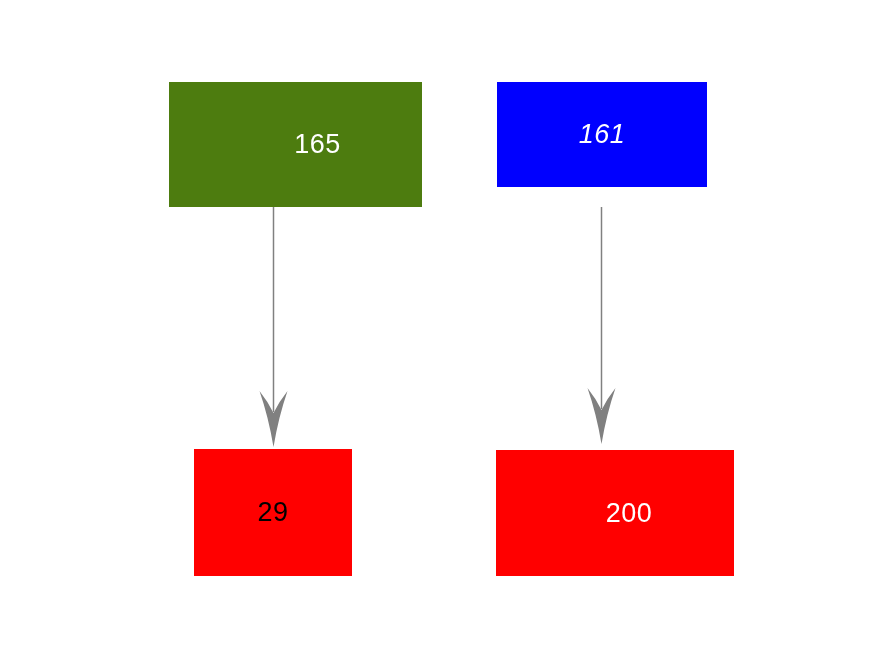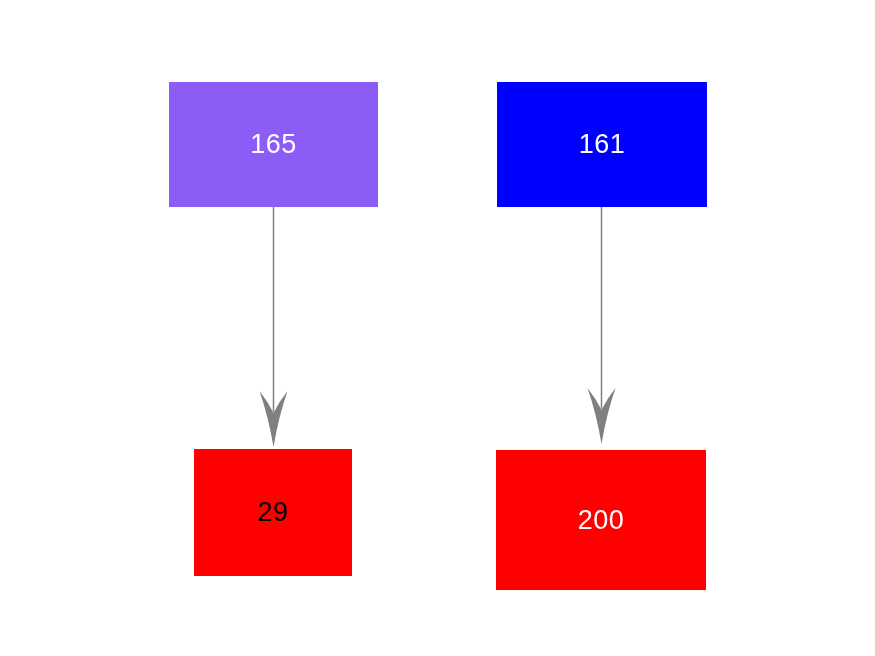--- a/index.html
+++ b/index.html
@@ -20,36 +20,36 @@
     display: flex;
     align-items: center;
     justify-content: center;
   }
   .node .label {
     font-size: 27px;
     line-height: 1;
     letter-spacing: 0.5px;
   }
   .pos-blue-left  { left: 169px; top: 82px;  width: 209px; height: 125px; }
-  .pos-blue-right { left: 497px; top: 82px;  width: 210px; height: 125px; }
+  .pos-blue-right { left: 497px; top: 82px;  width: 210px; height: 105px; font-style: italic; }
   .pos-red-left   { left: 194px; top: 449px; width: 158px; height: 127px; }
-  .pos-red-right  { left: 496px; top: 450px; width: 210px; height: 140px; }
+  .pos-red-right  { left: 496px; top: 450px; width: 210px; height: 126px; padding-left: 28px; }
   .edges {
     position: absolute;
     left: 0;
     top: 0;
     pointer-events: none;
   }
 </style>
 </head>
 <body>
 
 <div class="canvas">
 
-  <div class="node pos-blue-left" style="background: #8b5cf6;">
+  <div class="node pos-blue-left" style="background: #4d7c0f; padding-left: 44px;">
     <span class="label" style="color: rgb(255, 255, 255);">165</span>
   </div>
 
   <div class="node pos-blue-right" style="background: rgb(0, 0, 255);">
     <span class="label" style="color: rgb(255, 255, 255);">161</span>
   </div>
 
   <div class="node pos-red-left" style="background: rgb(255, 0, 0);">
     <span class="label" style="color: #000000;">29</span>
   </div>

